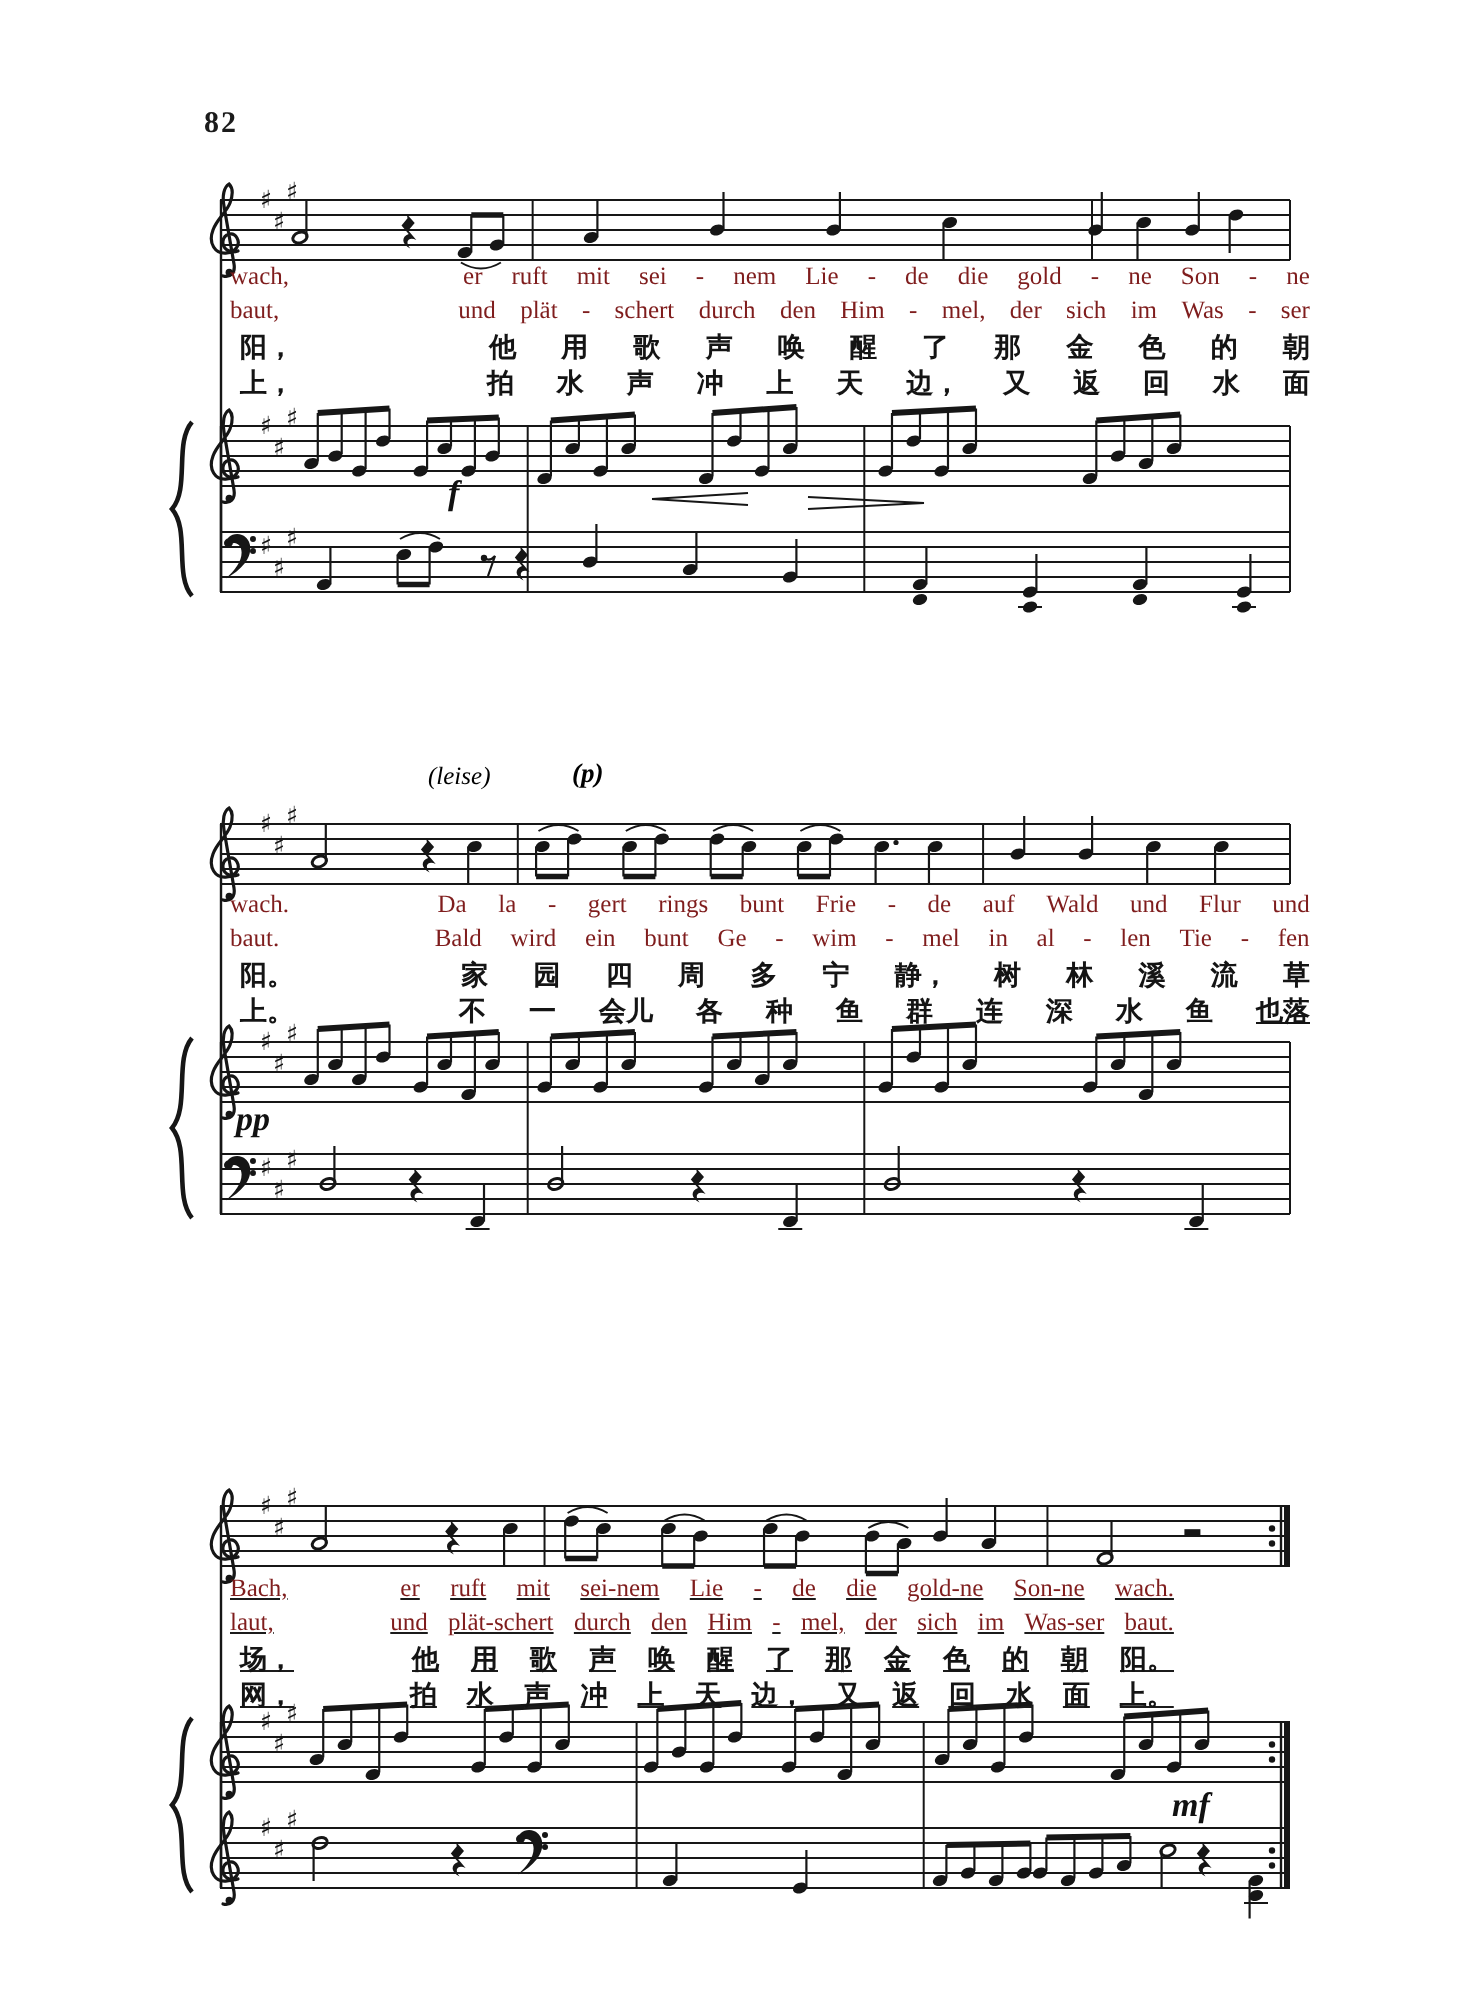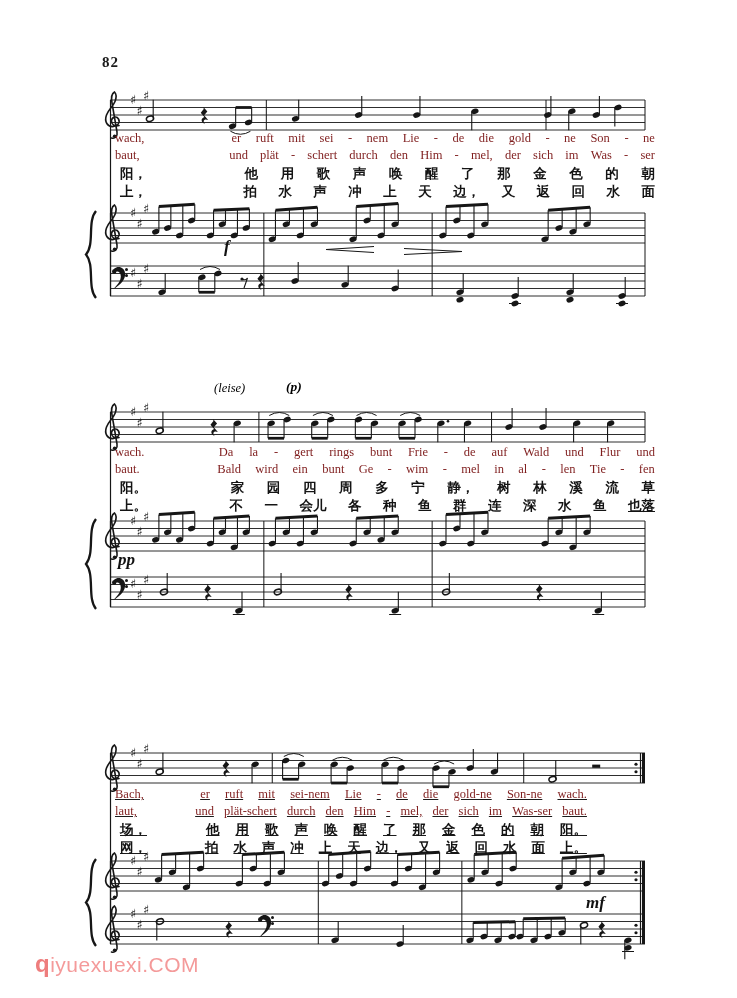--- a/index.html
+++ b/index.html
@@ -750,14 +750,13 @@
         <span class="syl">边，</span>
         <span class="syl">又</span>
         <span class="syl">返</span>
         <span class="syl">回</span>
         <span class="syl">水</span>
         <span class="syl">面</span>
         <span class="syl">上。</span>
       </div>
     </div>
 
-  <span class="watermark">qiyuexuexi.COM</span>
 </div>
 
 </body></html>

